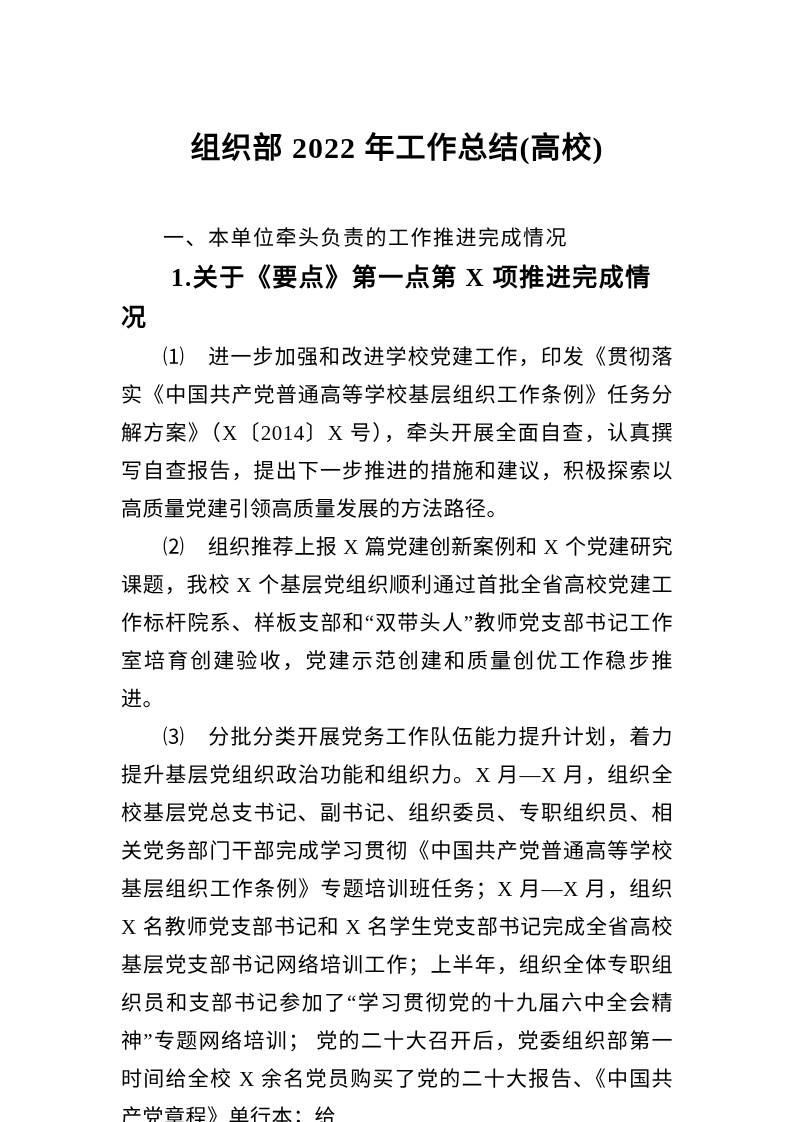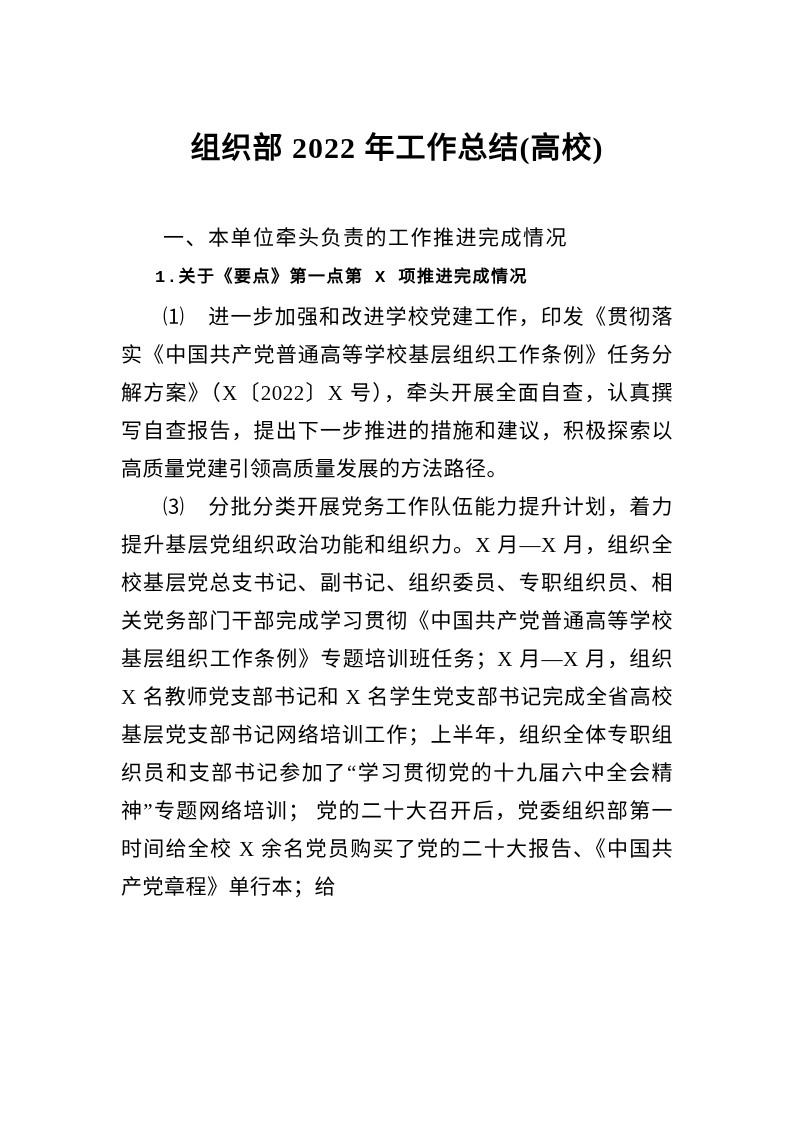--- a/index.html
+++ b/index.html
@@ -32,26 +32,25 @@
     margin: 48px 0 0 0;
     font-size: 21px;
     font-weight: 400;
     line-height: 40px;
     text-indent: 2em;
     letter-spacing: 1.5px;
     font-family: "Liberation Sans", "DejaVu Sans", sans-serif;
   }
   .heading-2 {
     margin: 0;
-    font-size: 17px;
+    font-size: 25px;
     font-weight: 700;
     line-height: 40px;
     text-indent: 2em;
     letter-spacing: 1.5px;
-    font-family: Liberation Mono, monospace;
   }
   .body-paragraph {
     margin: 0;
     font-size: 21px;
     font-weight: 400;
     line-height: 38px;
     text-indent: 2em;
     text-align: justify;
     text-justify: inter-ideograph;
     letter-spacing: 0.5px;
@@ -64,18 +63,19 @@
 <body>
 
 <div class="page">
 
   <h1 class="doc-title">组织部 2022 年工作总结(高校)</h1>
 
   <h2 class="heading-1">一、本单位牵头负责的工作推进完成情况</h2>
 
   <h3 class="heading-2">1.关于《要点》第一点第 X 项推进完成情况</h3>
 
-  <p class="body-paragraph"><span class="para-marker">⑴</span><span>进一步加强和改进学校党建工作，印发《贯彻落实《中国共产党普通高等学校基层组织工作条例》任务分解方案》（X〔2022〕X 号），牵头开展全面自查，认真撰写自查报告，提出下一步推进的措施和建议，积极探索以高质量党建引领高质量发展的方法路径。</span></p>
+  <p class="body-paragraph"><span class="para-marker">⑴</span><span>进一步加强和改进学校党建工作，印发《贯彻落实《中国共产党普通高等学校基层组织工作条例》任务分解方案》（X〔2014〕X 号），牵头开展全面自查，认真撰写自查报告，提出下一步推进的措施和建议，积极探索以高质量党建引领高质量发展的方法路径。</span></p>
 
+  <p class="body-paragraph"><span class="para-marker">⑵</span><span>组织推荐上报 X 篇党建创新案例和 X 个党建研究课题，我校 X 个基层党组织顺利通过首批全省高校党建工作标杆院系、样板支部和“双带头人”教师党支部书记工作室培育创建验收，党建示范创建和质量创优工作稳步推进。</span></p>
 
   <p class="body-paragraph"><span class="para-marker">⑶</span><span>分批分类开展党务工作队伍能力提升计划，着力提升基层党组织政治功能和组织力。X 月—X 月，组织全校基层党总支书记、副书记、组织委员、专职组织员、相关党务部门干部完成学习贯彻《中国共产党普通高等学校基层组织工作条例》专题培训班任务；X 月—X 月，组织 X 名教师党支部书记和 X 名学生党支部书记完成全省高校基层党支部书记网络培训工作；上半年，组织全体专职组织员和支部书记参加了“学习贯彻党的十九届六中全会精神”专题网络培训； 党的二十大召开后，党委组织部第一时间给全校 X 余名党员购买了党的二十大报告、《中国共产党章程》单行本；给</span></p>
 
 </div>
 
 </body></html>

